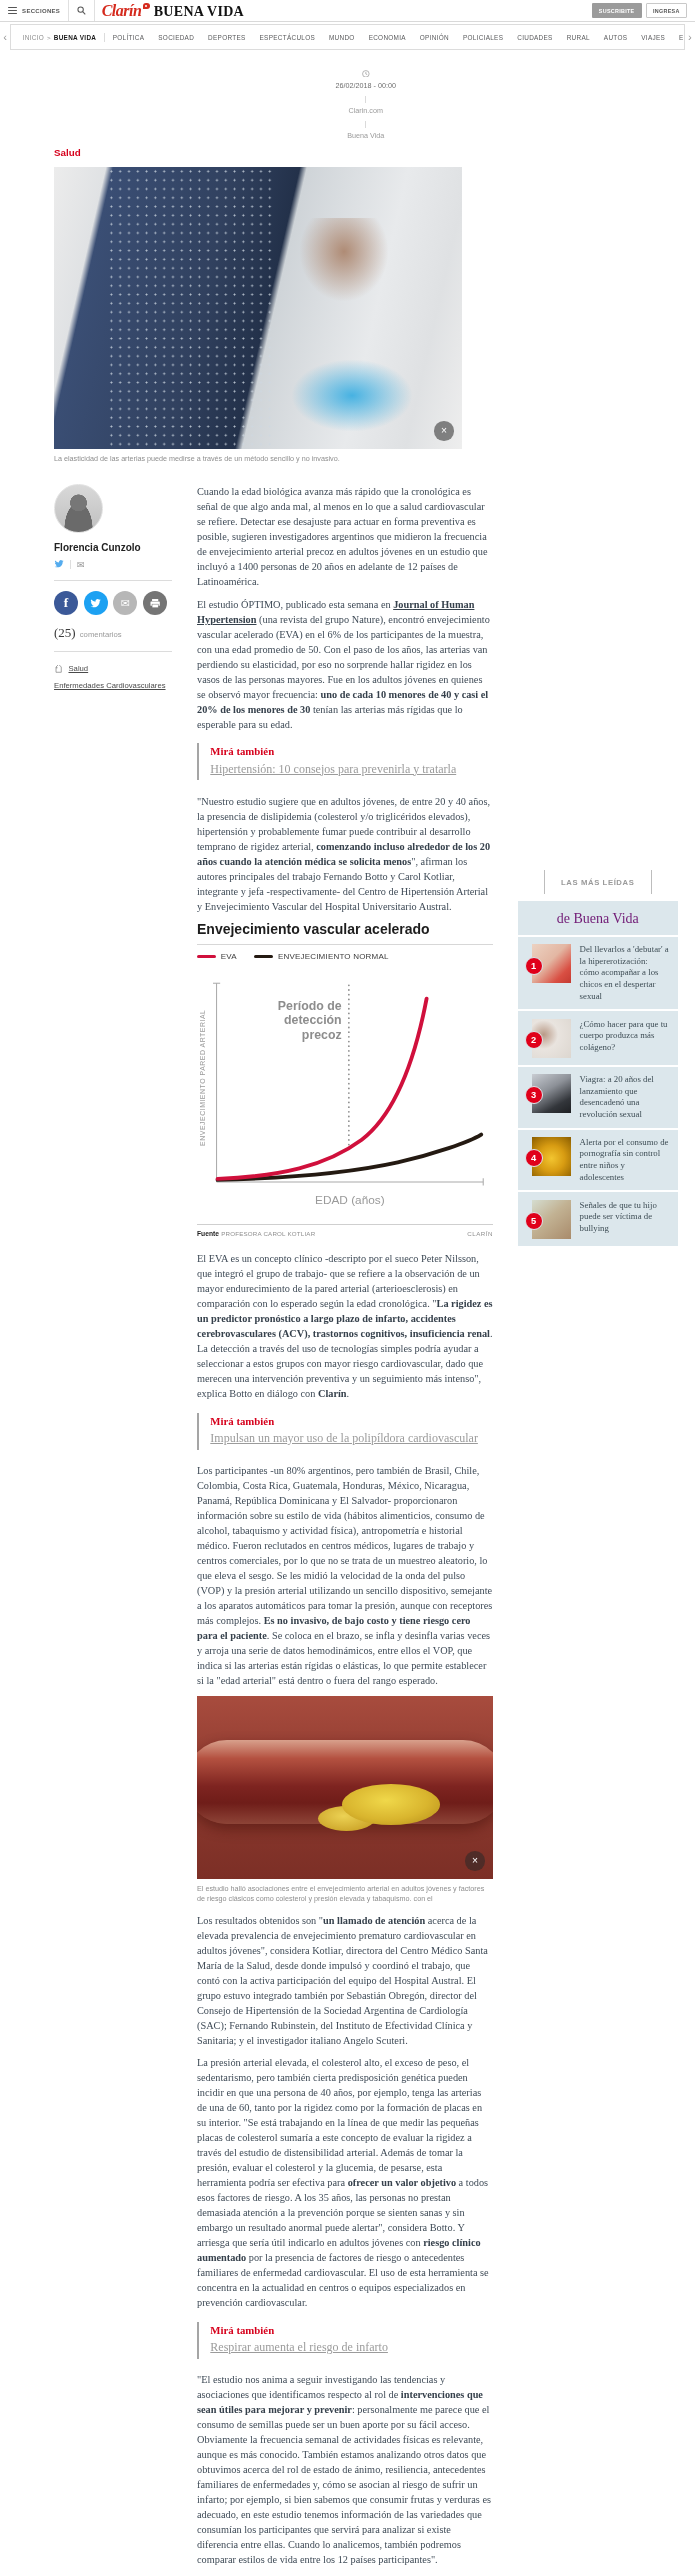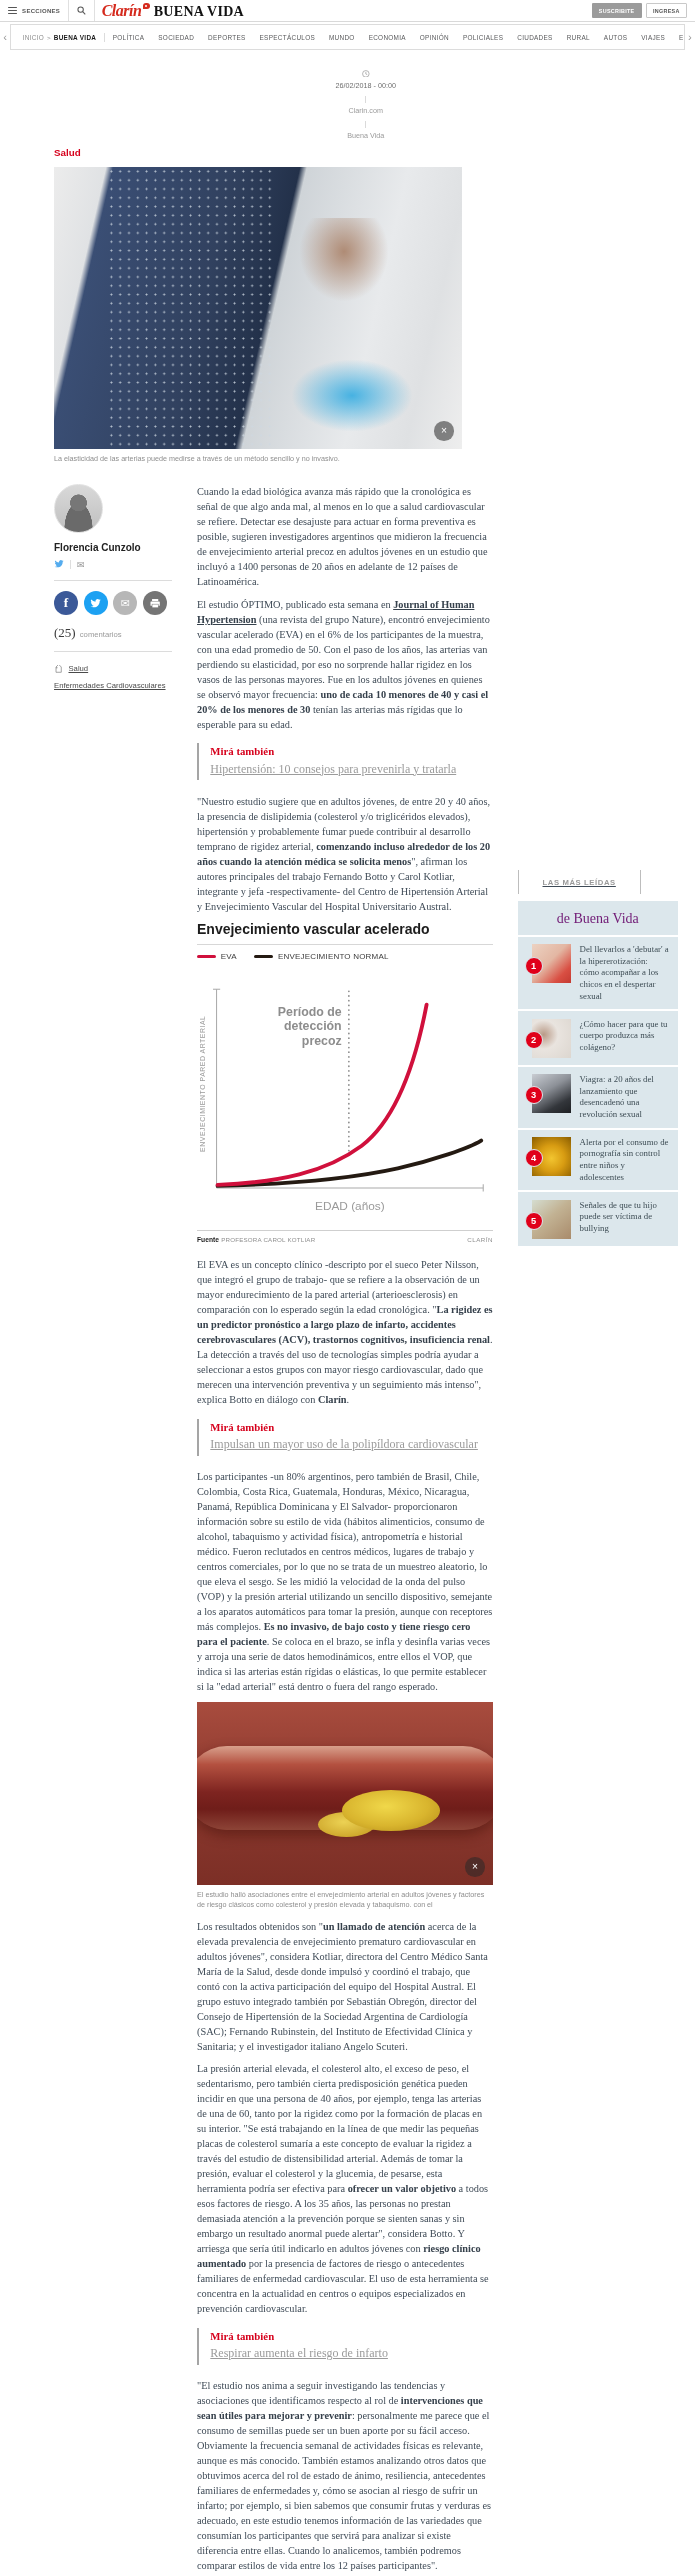--- a/index.html
+++ b/index.html
@@ -96,21 +96,21 @@
   .u { text-decoration:underline; }
   .mira { border-left:2.1px solid #a5a5a5; padding:2.1px 0 3.1px 11.3px; margin:11.3px 0 13.4px; }
   .mira-label { font-family:"Liberation Serif",serif; font-weight:bold; font-size:10.8px; color:#d6001c; }
   .mira a { display:inline-block; margin-top:3.1px; font-family:"Liberation Serif",serif; font-size:12px;
       color:#9b9b9b; text-decoration:underline; line-height:1.4; cursor:pointer; }
 
   
   .chart-block { margin:7.2px 0 13.4px; }
   .chart-title { font-size:14px; font-weight:bold; color:#1d1d1d; }
   .chart-hr { border:none; border-top:0.5px solid #d7d7d7; margin:6.2px 0 7.2px; }
-  .legend { display:flex; gap:17.5px; align-items:center; margin-bottom:21px; }
+  .legend { display:flex; gap:17.5px; align-items:center; margin-bottom:15px; }
   .legend-item { display:flex; align-items:center; gap:5.2px; font-size:8px; color:#3c3c3c; letter-spacing:0.2px;}
   .swatch { width:18.5px; height:3.6px; border-radius:2.1px; }
   .chart-src { border-top:0.5px solid #cfcfcf; margin-top:4.1px; padding-top:4.1px; display:flex; justify-content:space-between; align-items:baseline;}
   .src-left b { font-size:6.7px; color:#1d1d1d; }
   .src-left span { font-size:6.2px; color:#8f8f8f; letter-spacing:0.2px;}
   .src-credit { font-size:6.2px; color:#8f8f8f; letter-spacing:0.5px;}
 
   
   figure.artery { margin:5.2px 0 9.3px; position:relative; width:296px; }
   .artery-img { width:296px; height:183px; position:relative; overflow:hidden;
@@ -119,21 +119,21 @@
   .artery-tube { position:absolute; left:-4%; right:-4%; top:24%; height:46%; border-radius:103px;
       background:linear-gradient(180deg,#d8a08c 0%,#b45140 22%,#7e2420 55%,#6f1d19 75%,#8d4437 100%);
       box-shadow:0 5.2px 12.4px rgba(60,10,5,.45); }
   .artery-plaque { position:absolute; right:18%; top:48%; width:98px; height:41px; border-radius:50%;
       background:radial-gradient(ellipse at 45% 40%, #f0d84a 0%, #d9b52e 55%, #b38a17 100%); }
   .artery-plaque2 { position:absolute; right:40%; top:60%; width:57px; height:25px; border-radius:50%;
       background:radial-gradient(ellipse at 45% 40%, #ecd254 0%, #c79d22 90%); }
 
   
   .sidebar { margin-top:386px; }
-  .mostread-tab { display:flex; align-items:center; justify-content:flex-start; gap:24px; height:24px;text-decoration:underline; }
+  .mostread-tab { display:flex; align-items:center; justify-content:center; gap:17px; height:24px; }
   .mostread-tab .vbar { width:0.5px; height:24px; background:#bdbdbd; }
   .mostread-tab .tab-label { font-size:7.7px; font-weight:bold; color:#9a9a9a; letter-spacing:0.6px; cursor:pointer;}
   .mostread-box { background:#dce7ec; margin-top:6.2px; }
   .mostread-title { text-align:center; font-family:"Liberation Serif",serif; font-size:14px; color:#701a75;
       padding:10.3px 0 8.2px; }
   .mr-item { display:flex; gap:8.2px; padding:7.2px 8.2px 7.2px 14.4px; border-top:2.1px solid #fff; cursor:pointer;}
   .mr-thumb { flex:0 0 39px; width:39px; height:39px; position:relative; }
   .mr-badge { position:absolute; left:-7.7px; top:12.4px; width:18px; height:18px; border-radius:50%;
       background:#e0001a; color:#fff; font-weight:bold; font-size:9.3px; display:flex; align-items:center; justify-content:center;
       border:1px solid #dce7ec; }

